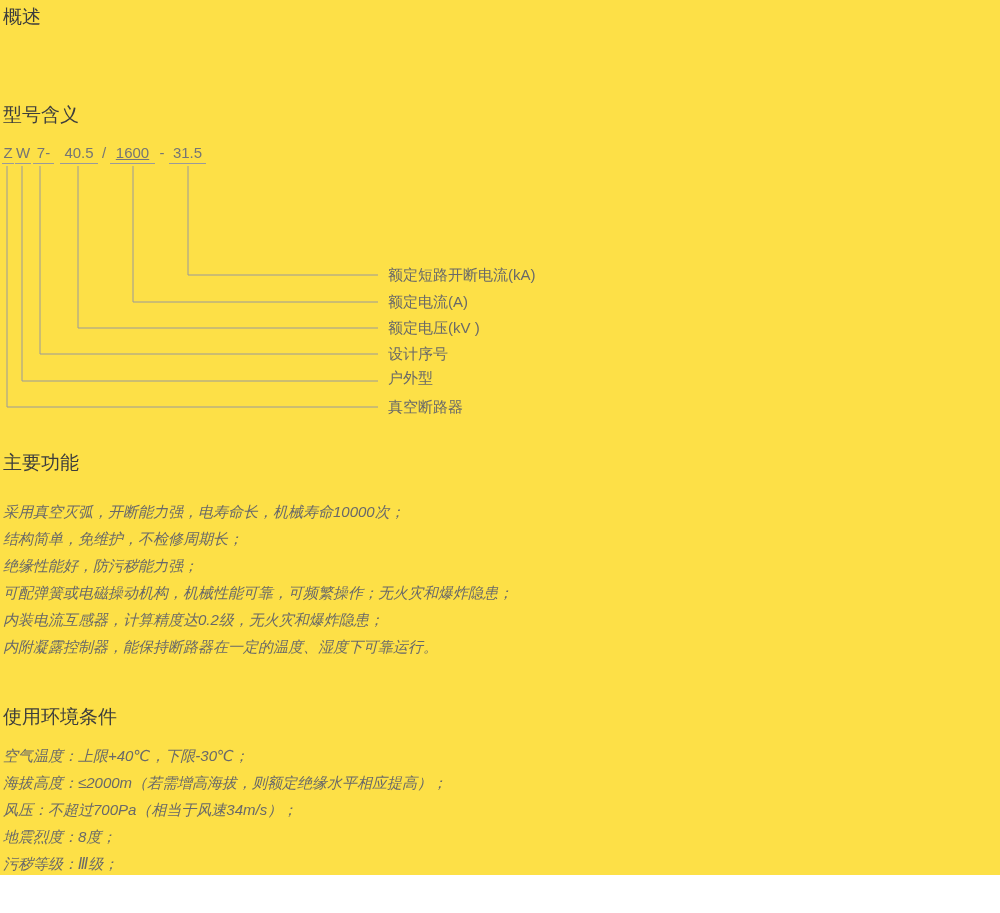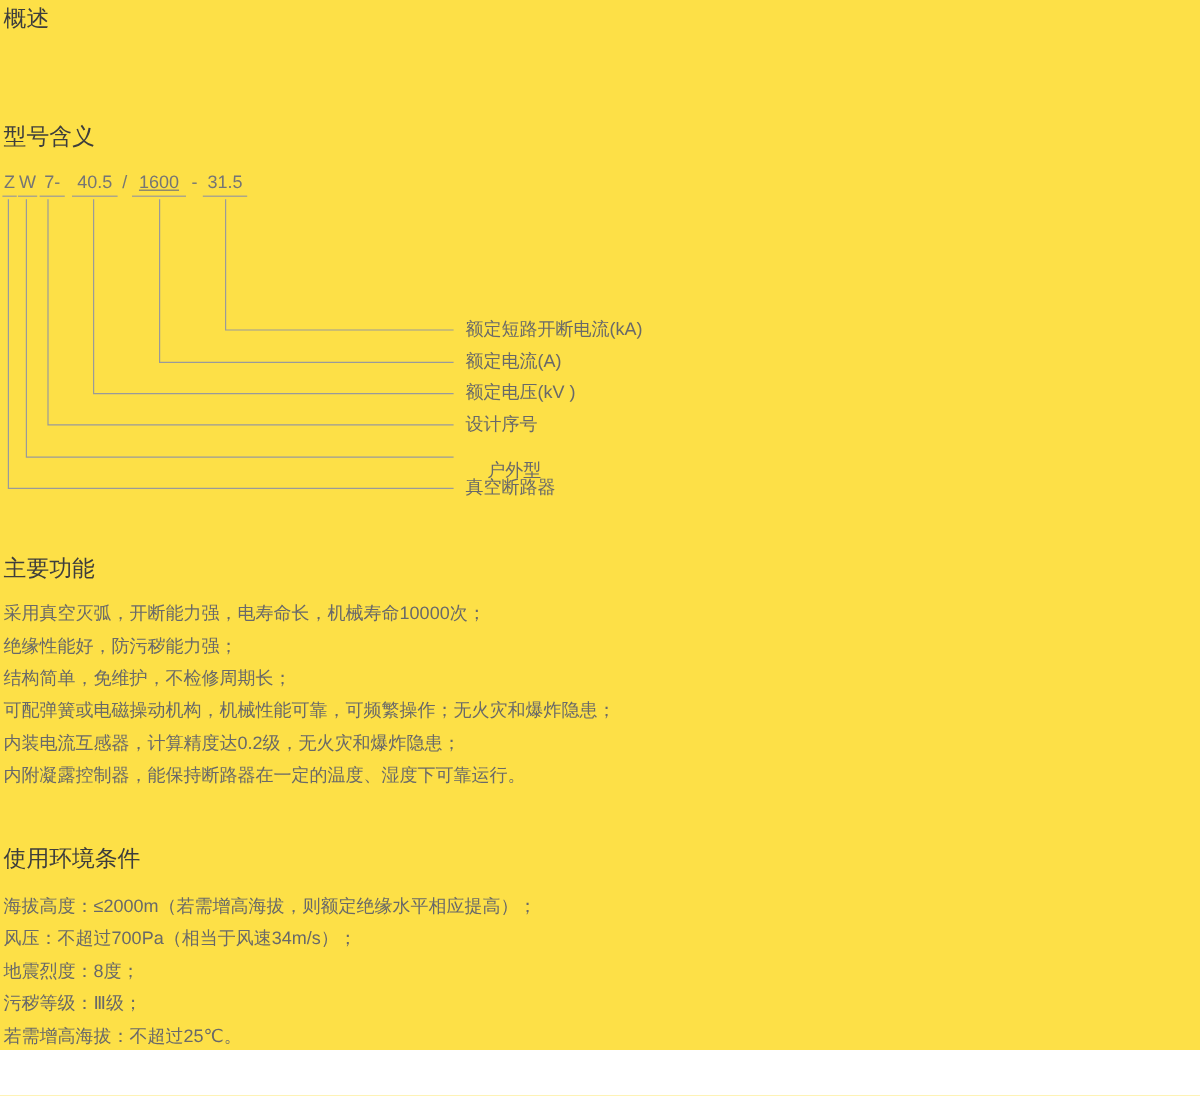--- a/index.html
+++ b/index.html
@@ -6,21 +6,21 @@
   .page{
     position:relative;width:1000px;height:875px;background:#fde047;overflow:hidden;
     font-family:"Liberation Sans","DejaVu Sans",sans-serif;
   }
   .sec-h{
     position:absolute;left:3px;margin:0;font-size:19px;font-weight:400;
     color:#3d3d3d;line-height:24px;white-space:nowrap;
   }
   #h-overview{top:5px;}
   #h-model{top:103px;text-align:right;}
-  #h-functions{top:463px;text-align:right;}
+  #h-functions{top:451px;text-align:right;}
   #h-env{top:705px;}
   .body-text{
     position:absolute;left:3px;margin:0;font-size:15px;color:#696969;
     line-height:20px;white-space:nowrap;
   }
   .overview-p{top:45px;}
   
   .diagram{position:absolute;left:2px;top:144px;width:760px;height:272px;}
   .seg{
     position:absolute;top:0;height:19px;font-size:15px;color:#757575;
@@ -31,21 +31,21 @@
   .lines path{fill:none;stroke:#9a9a9a;stroke-width:1;}
   .dlabel{
     position:absolute;left:386px;font-size:15px;color:#696969;
     line-height:18px;white-space:nowrap;
   }
   
   .plain-list{
     position:absolute;left:3px;margin:0;padding:0;list-style:none;
     font-size:15px;color:#696969;
   }
-  .plain-list li{height:27px;line-height:27px;white-space:nowrap;}
+  .plain-list li{height:27px;line-height:27px;white-space:nowrap;font-style:italic;}
   #functions-list{top:498px;}
   #env-list{top:742px;}
 </style>
 </head>
 <body>
 
 <div class="page">
 
   <h2 class="sec-h" id="h-overview">概述</h2>
 
@@ -67,36 +67,37 @@
       <path d="M38,22 V210 H376"></path>
       <path d="M76,22 V184 H376"></path>
       <path d="M131,22 V158 H376"></path>
       <path d="M186,22 V131 H376"></path>
     </svg>
 
     <span class="dlabel" style="top:122px;">额定短路开断电流(kA)</span>
     <span class="dlabel" style="top:149px;">额定电流(A)</span>
     <span class="dlabel" style="top:175px;">额定电压(kV )</span>
     <span class="dlabel" style="top:201px;text-align:right;">设计序号</span>
-    <span class="dlabel" style="top:240px;margin-left:18px;">户外型</span>
+    <span class="dlabel" style="top:225px;">户外型</span>
     <span class="dlabel" style="top:254px;">真空断路器</span>
   </div>
 
   <h2 class="sec-h" id="h-functions">主要功能</h2>
   <ul class="plain-list" id="functions-list">
     <li>采用真空灭弧，开断能力强，电寿命长，机械寿命10000次；</li>
+    <li>结构简单，免维护，不检修周期长；</li>
     <li>绝缘性能好，防污秽能力强；</li>
-    <li>结构简单，免维护，不检修周期长；</li>
     <li>可配弹簧或电磁操动机构，机械性能可靠，可频繁操作；无火灾和爆炸隐患；</li>
     <li>内装电流互感器，计算精度达0.2级，无火灾和爆炸隐患；</li>
     <li>内附凝露控制器，能保持断路器在一定的温度、湿度下可靠运行。</li>
   </ul>
 
   <h2 class="sec-h" id="h-env">使用环境条件</h2>
   <ul class="plain-list" id="env-list">
+    <li>空气温度：上限+40℃，下限-30℃；</li>
     <li>海拔高度：≤2000m（若需增高海拔，则额定绝缘水平相应提高）；</li>
     <li>风压：不超过700Pa（相当于风速34m/s）；</li>
     <li>地震烈度：8度；</li>
     <li>污秽等级：Ⅲ级；</li>
     <li>若需增高海拔：不超过25℃。</li>
   </ul>
 
 </div>
 
 </body></html>

